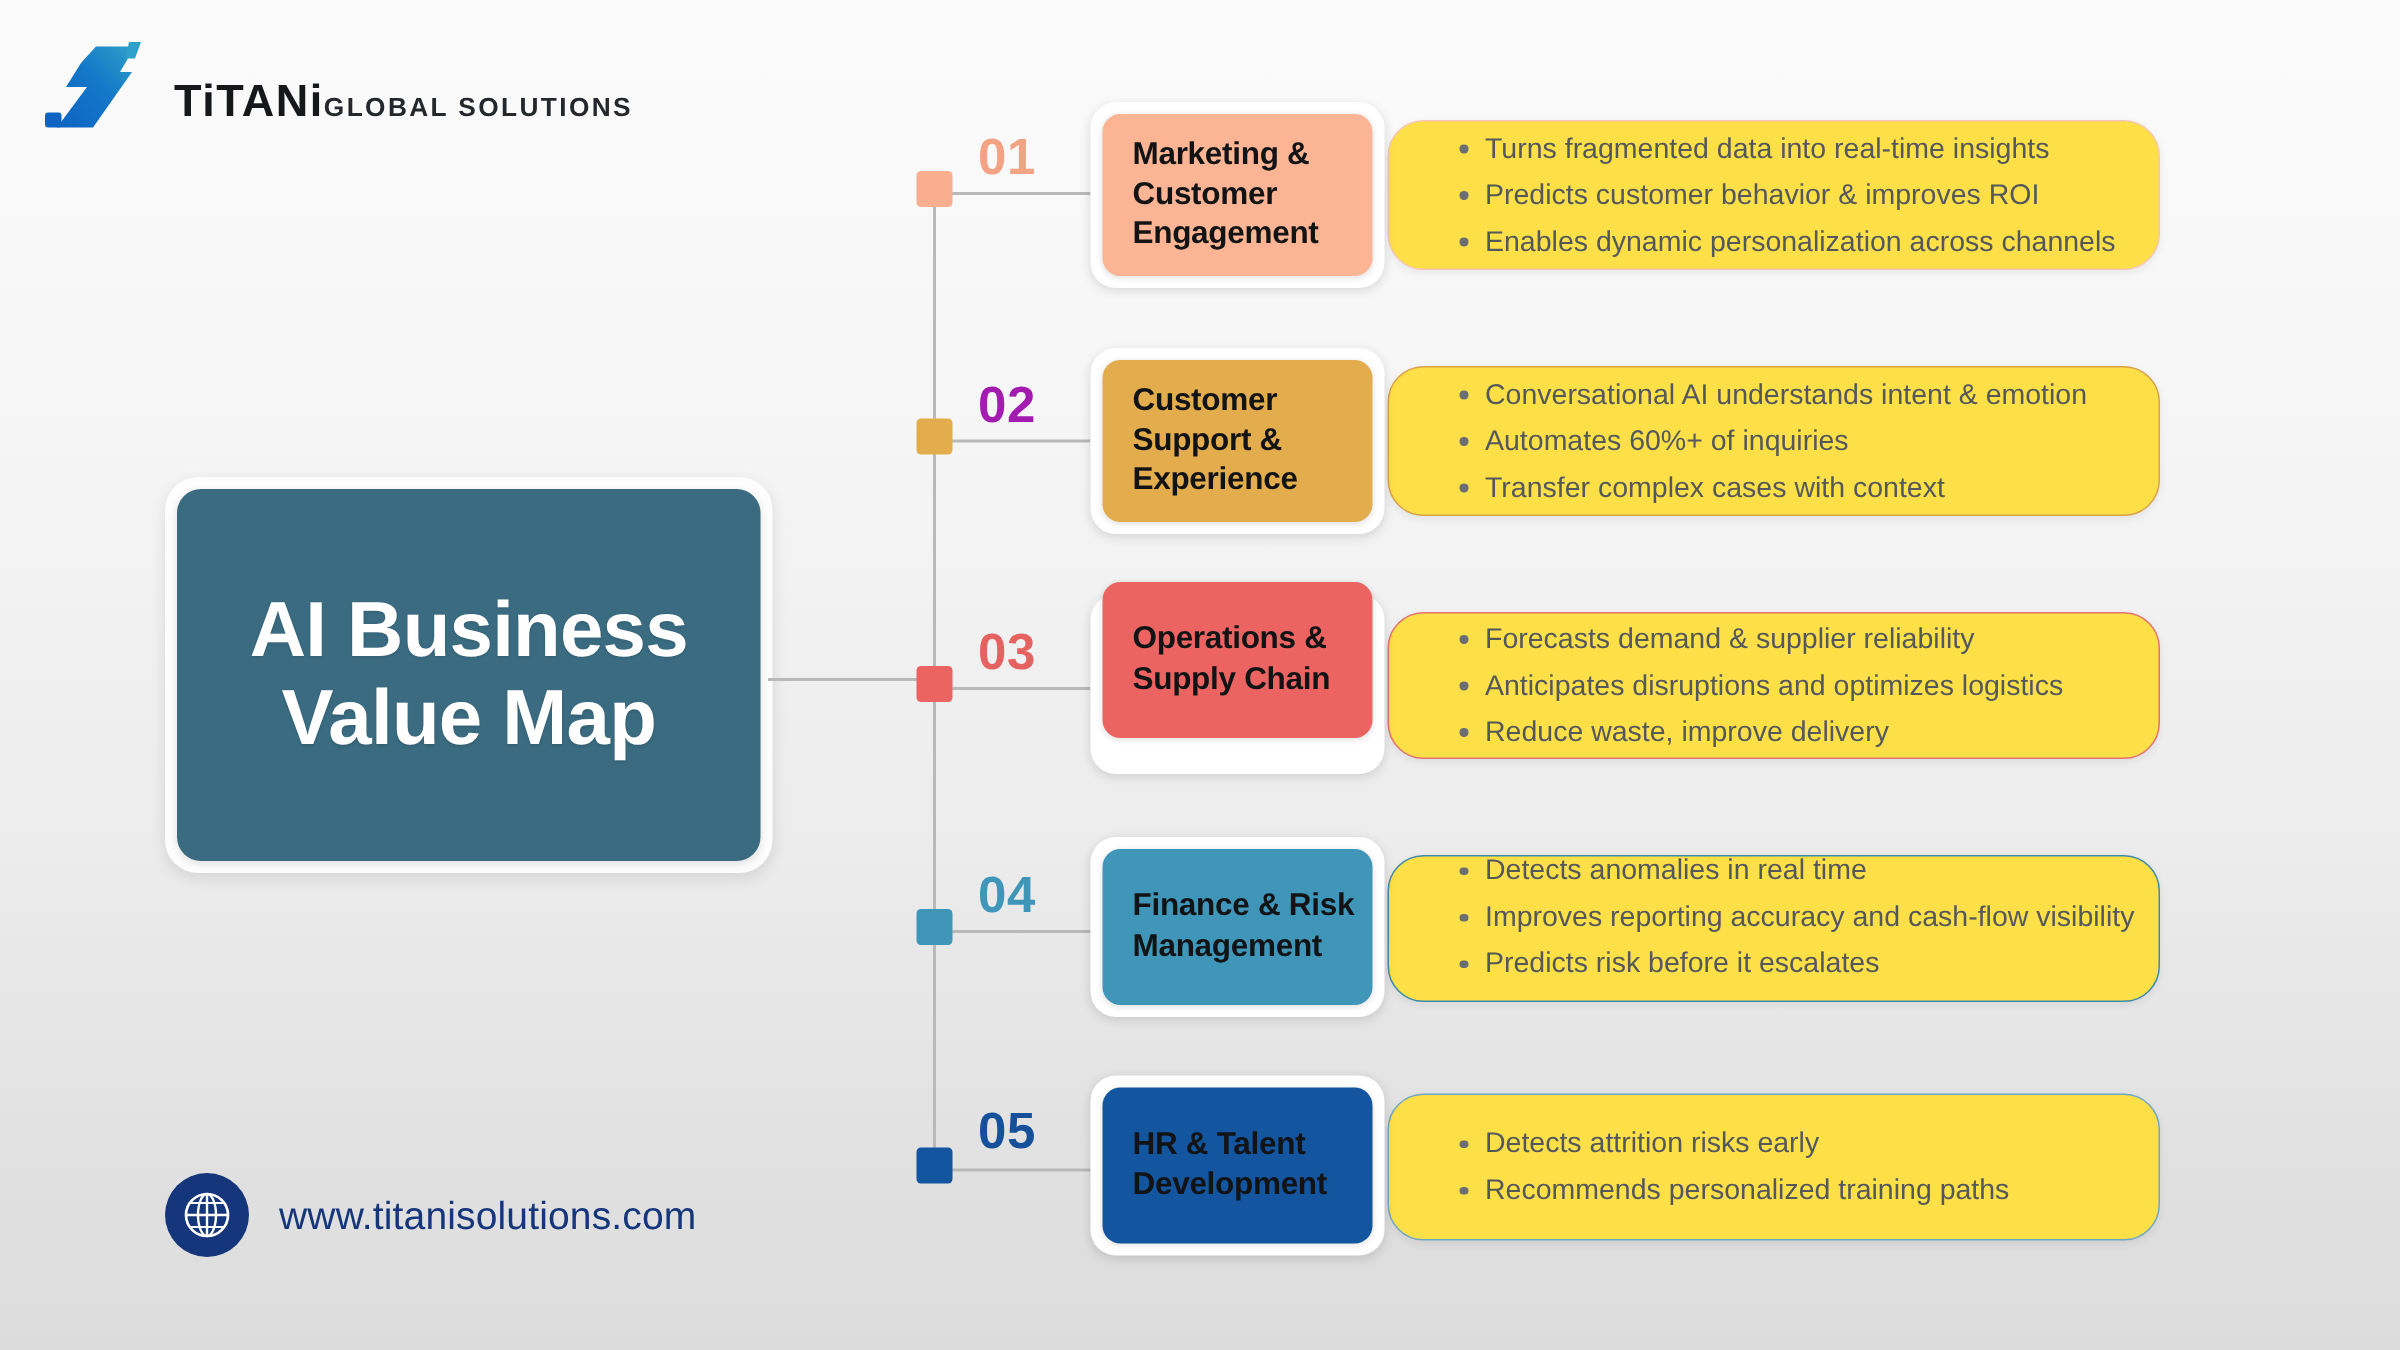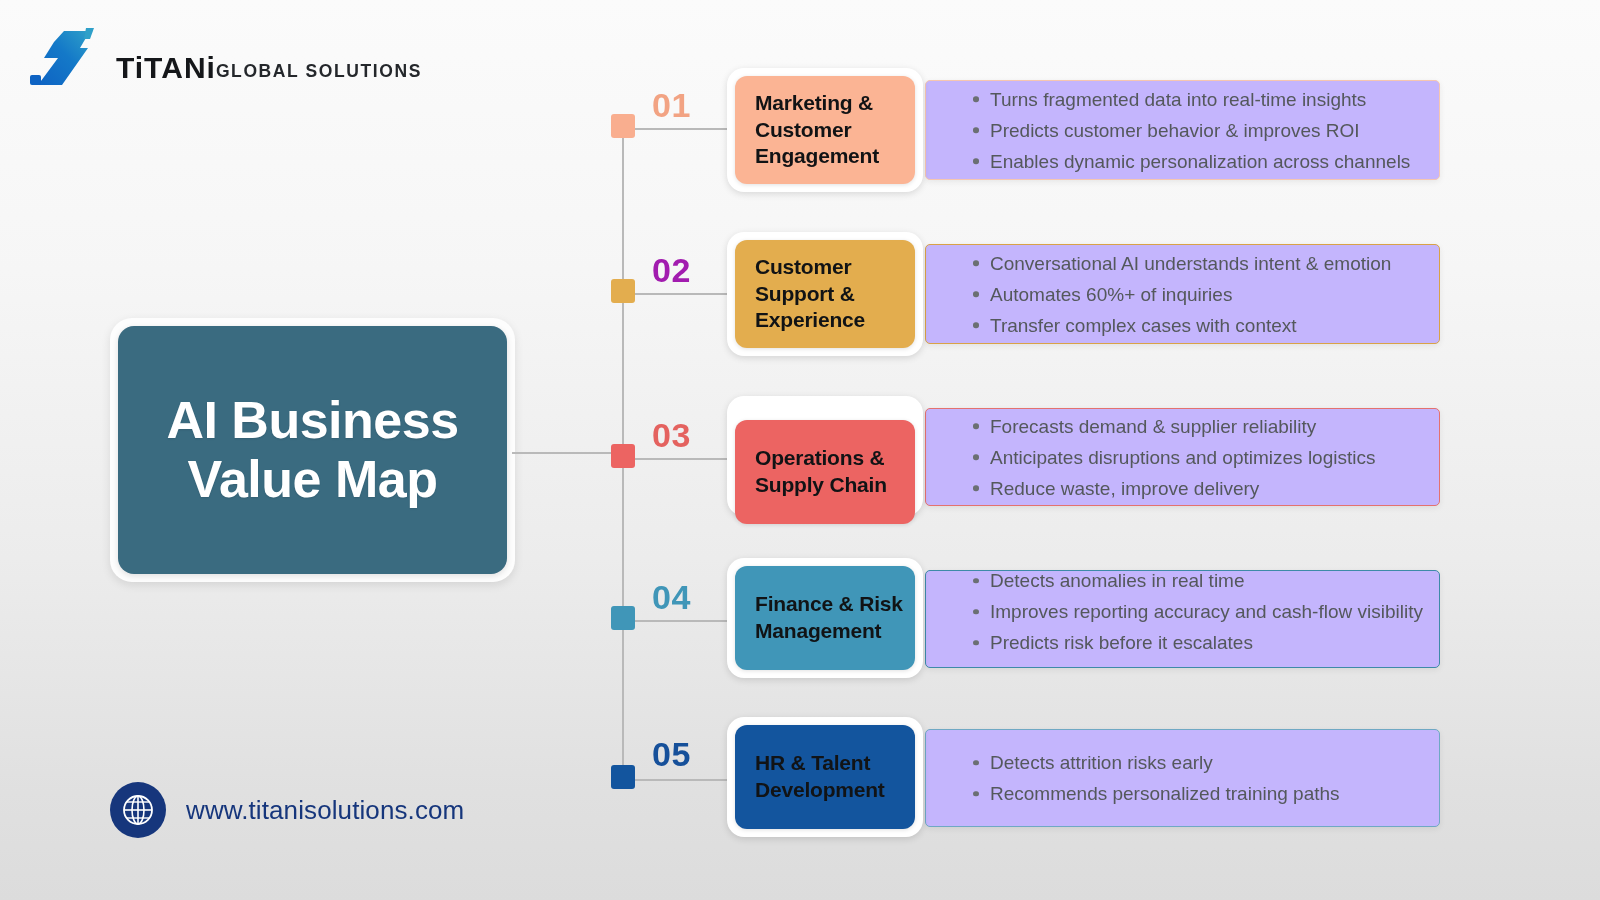--- a/index.html
+++ b/index.html
@@ -62,21 +62,21 @@
     position:absolute; width:24px; height:24px; border-radius:3px;
   }
   .row-line {
     position:absolute; height:1.5px; background:#b9b9b9;
   }
   .num {
     position:absolute; font-size:34px; font-weight:800; letter-spacing:0.5px;
   }
 
   .detail {
-    position:absolute; background:#c4b5fd; border-radius:5px;
+    position:absolute; background:#fde047; border-radius:24px;
     border:1.6px solid #ccc;
     box-shadow:0 2px 6px rgba(0,0,0,0.07);
   }
   .detail ul { list-style:none; margin:0; padding:0; }
   .detail li {
     position:relative; font-size:19px; color:#54585c; line-height:1.0;
     padding-left:26px; margin-bottom:0;
   }
   .detail li::before {
     content:""; position:absolute; left:9px; top:50%; transform:translateY(-50%);
@@ -173,21 +173,21 @@
       <div class="marker" style="left: 611px; top: 444px; background: rgb(236, 100, 98);"></div>
       <div class="num" style="left: 652px; top: 416px; color: rgb(228, 98, 95);">03</div>
       <div class="detail" style="left: 925px; top: 408px; width: 515px; height: 98px; border-color: rgb(228, 114, 111); display: flex; align-items: center;">
         <ul style="padding-left: 38px; width: 100%;">
           <li style="margin-bottom: 12px;">Forecasts demand &amp; supplier reliability</li>
           <li style="margin-bottom: 12px;">Anticipates disruptions and optimizes logistics</li>
           <li style="margin-bottom: 0px;">Reduce waste, improve delivery</li>
         </ul>
       </div>
       <div class="label-ring" style="left: 727px; top: 396px; width: 196px; height: 120px;"></div>
-      <div class="label-card" style="left: 735px; top: 420px; width: 180px; height: 104px; background: rgb(236, 100, 98);">
+      <div class="label-card" style="left: 735px; top: 388px; width: 180px; height: 104px; background: rgb(236, 100, 98);">
         <span>Operations &amp;
 Supply Chain</span>
       </div>
     </div>
     <div class="row">
       <div class="row-line" style="left: 622px; top: 620px; width: 105px;"></div>
       <div class="marker" style="left: 611px; top: 606px; background: rgb(64, 150, 184);"></div>
       <div class="num" style="left: 652px; top: 578px; color: rgb(64, 150, 184);">04</div>
       <div class="detail" style="left: 925px; top: 570px; width: 515px; height: 98px; border-color: rgb(62, 138, 168); display: flex; align-items: flex-start;">
         <ul style="padding-left: 38px; width: 100%;">

